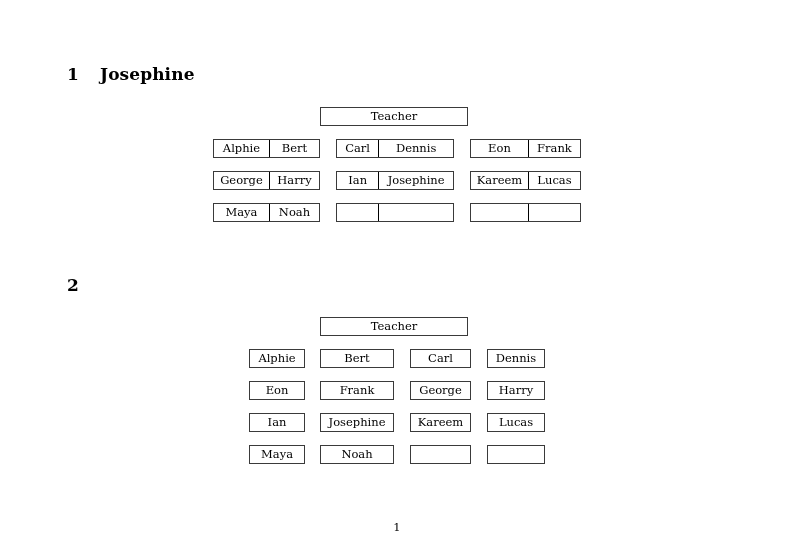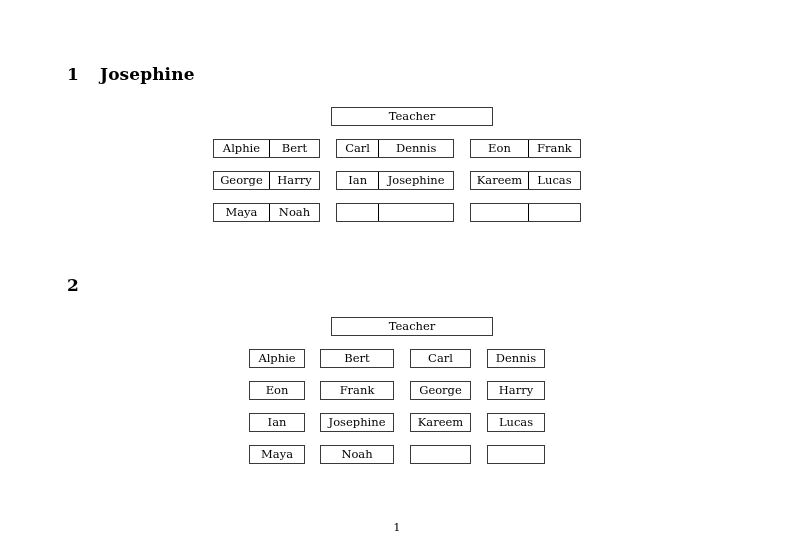--- a/index.html
+++ b/index.html
@@ -52,22 +52,22 @@
     height: 19px;
     line-height: 17px;
     text-align: center;
     font-size: 11.5px;
     white-space: nowrap;
     overflow: hidden;
   }
 
   
   .teacher-box {
-    left: 331px;
-    width: 162px;
+    left: 320px;
+    width: 148px;
   }
   #teacher-classical   { top: 107px; }
   #teacher-distributed { top: 317px; }
 
   
   .pair-table {
     position: absolute;
     display: flex;
     box-sizing: border-box;
     border: 1px solid #3a3a3a;

